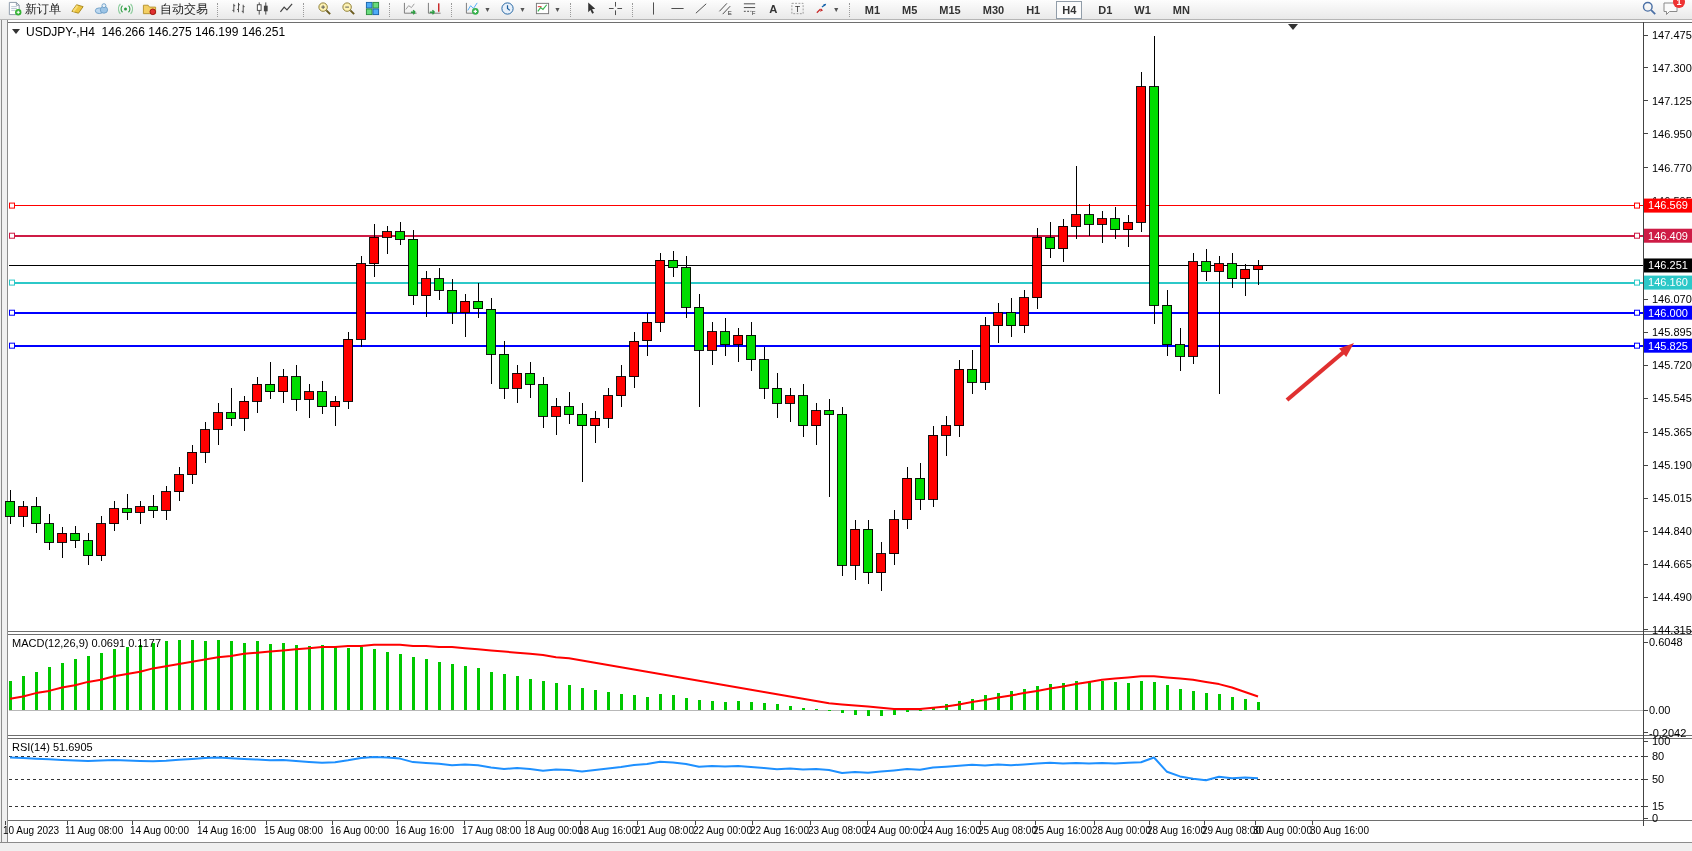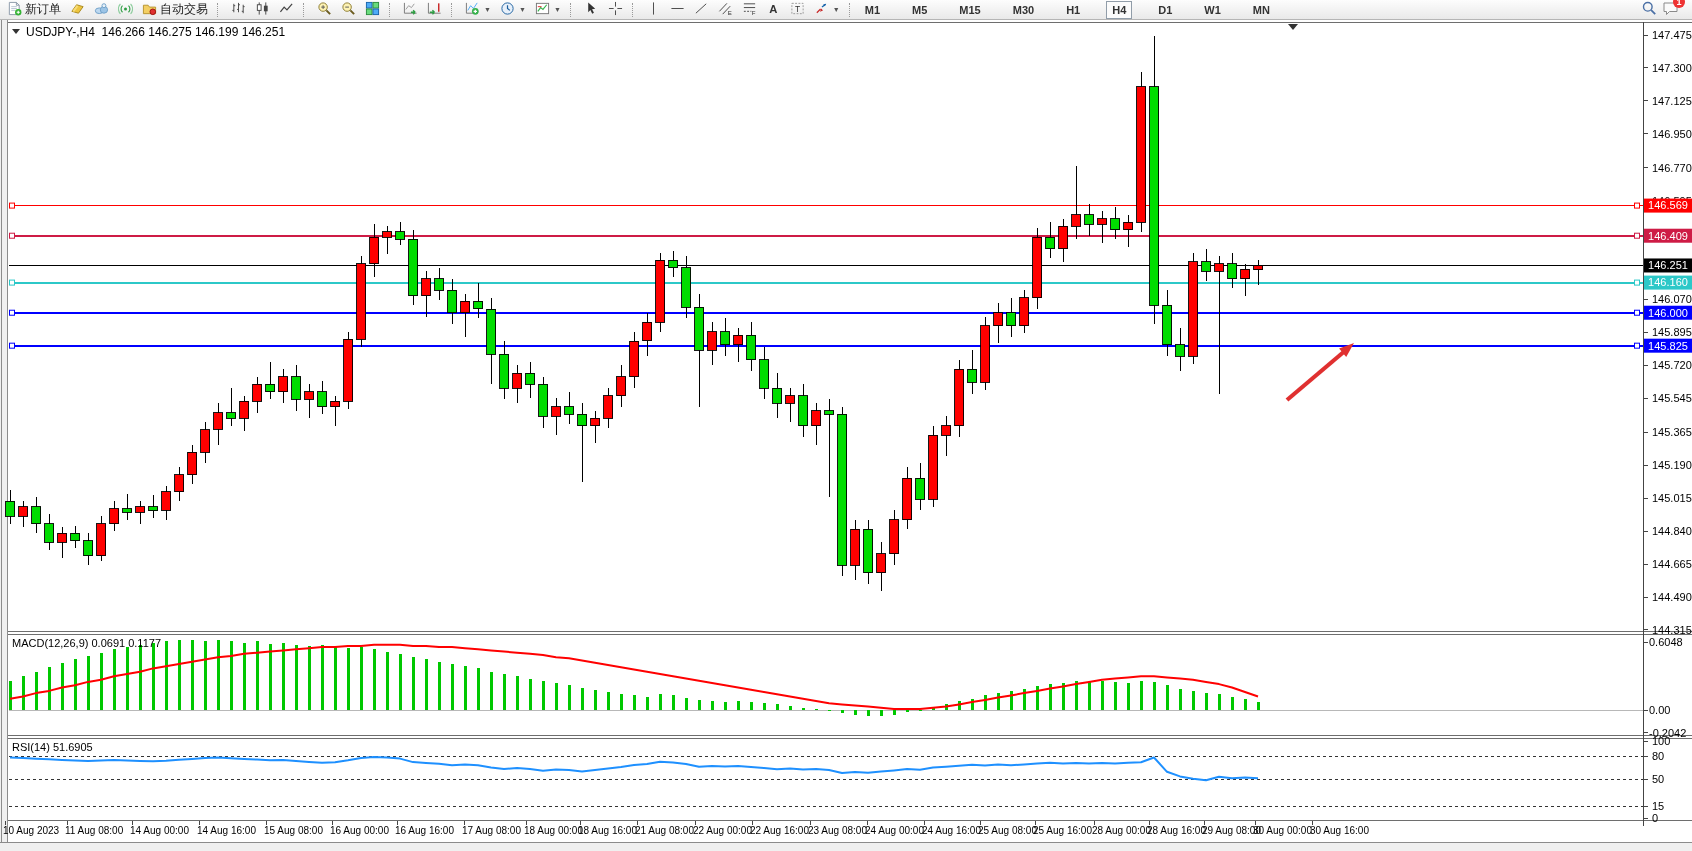--- a/index.html
+++ b/index.html
@@ -201,21 +201,21 @@
     <div class="tbtn">
         <span><svg width="15" height="15" viewBox="0 0 16 16">
             <path d="M3 12.5l4-4" stroke="#c92a2a" stroke-width="1.4"></path>
             <path d="M7.6 8l-1.2 3.4L9.6 10z" fill="#c92a2a"></path>
             <path d="M8.5 6.5l4-3" stroke="#1864ab" stroke-width="1.4"></path>
             <path d="M13 3l-3.3.6 1.7 2z" fill="#1864ab"></path>
           </svg></span>
         <span class="caret">▼</span>
       </div>
     <div class="sep"></div>
-    <div id="tf-buttons" style="display:flex;gap:20px;text-align:right;">
+    <div id="tf-buttons" style="display:flex;gap:10px;text-align:right;">
         <div class="tf">M1</div>
         <div class="tf">M5</div>
         <div class="tf">M15</div>
         <div class="tf">M30</div>
         <div class="tf">H1</div>
         <div class="tf active">H4</div>
         <div class="tf">D1</div>
         <div class="tf">W1</div>
         <div class="tf">MN</div>
       </div>

